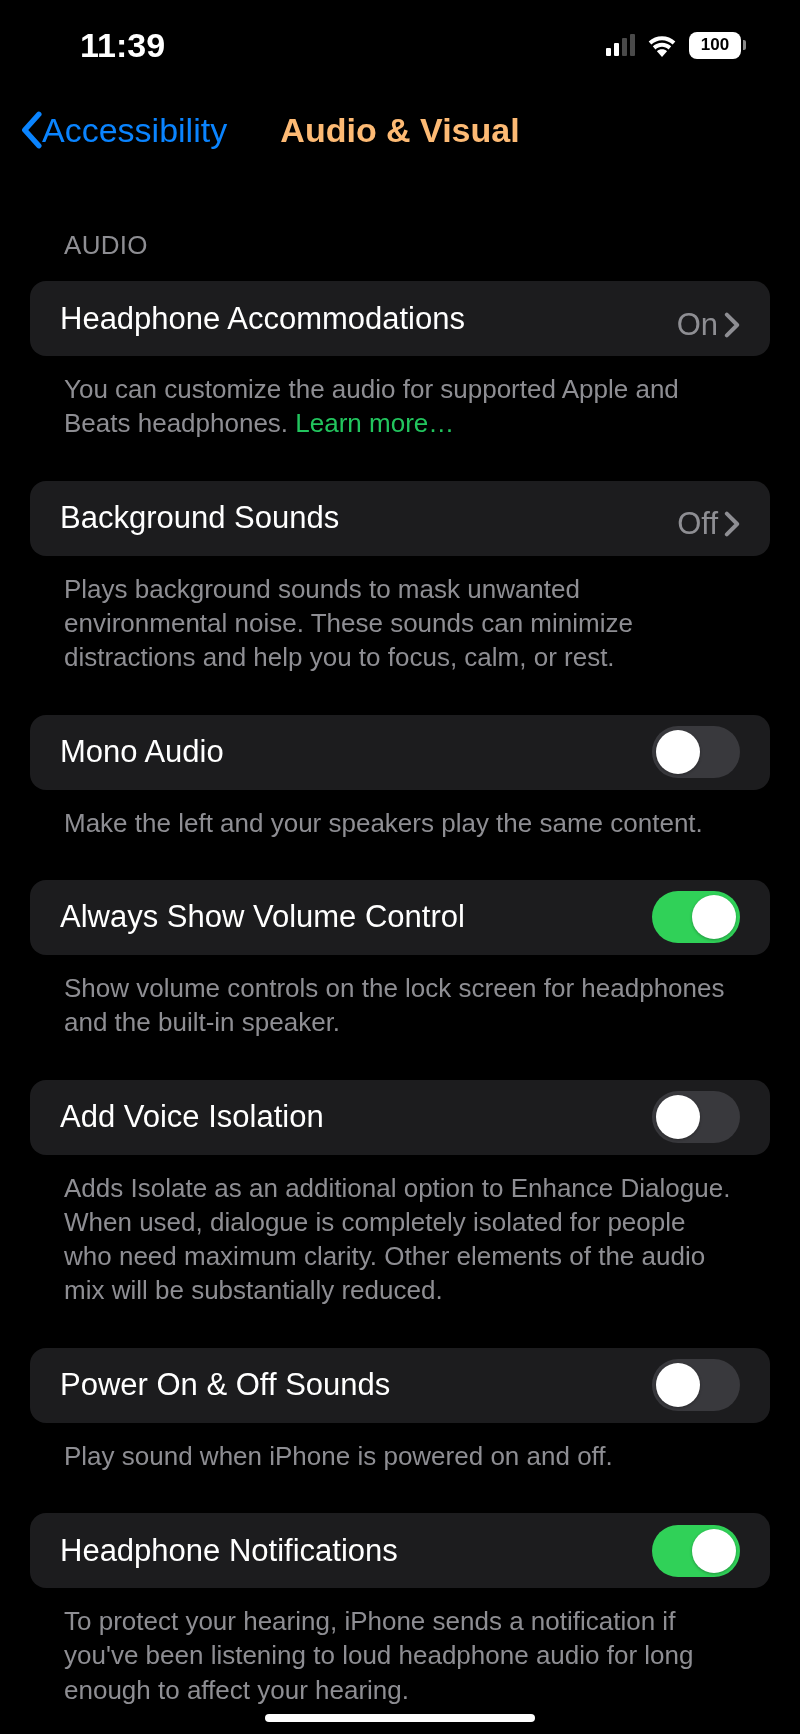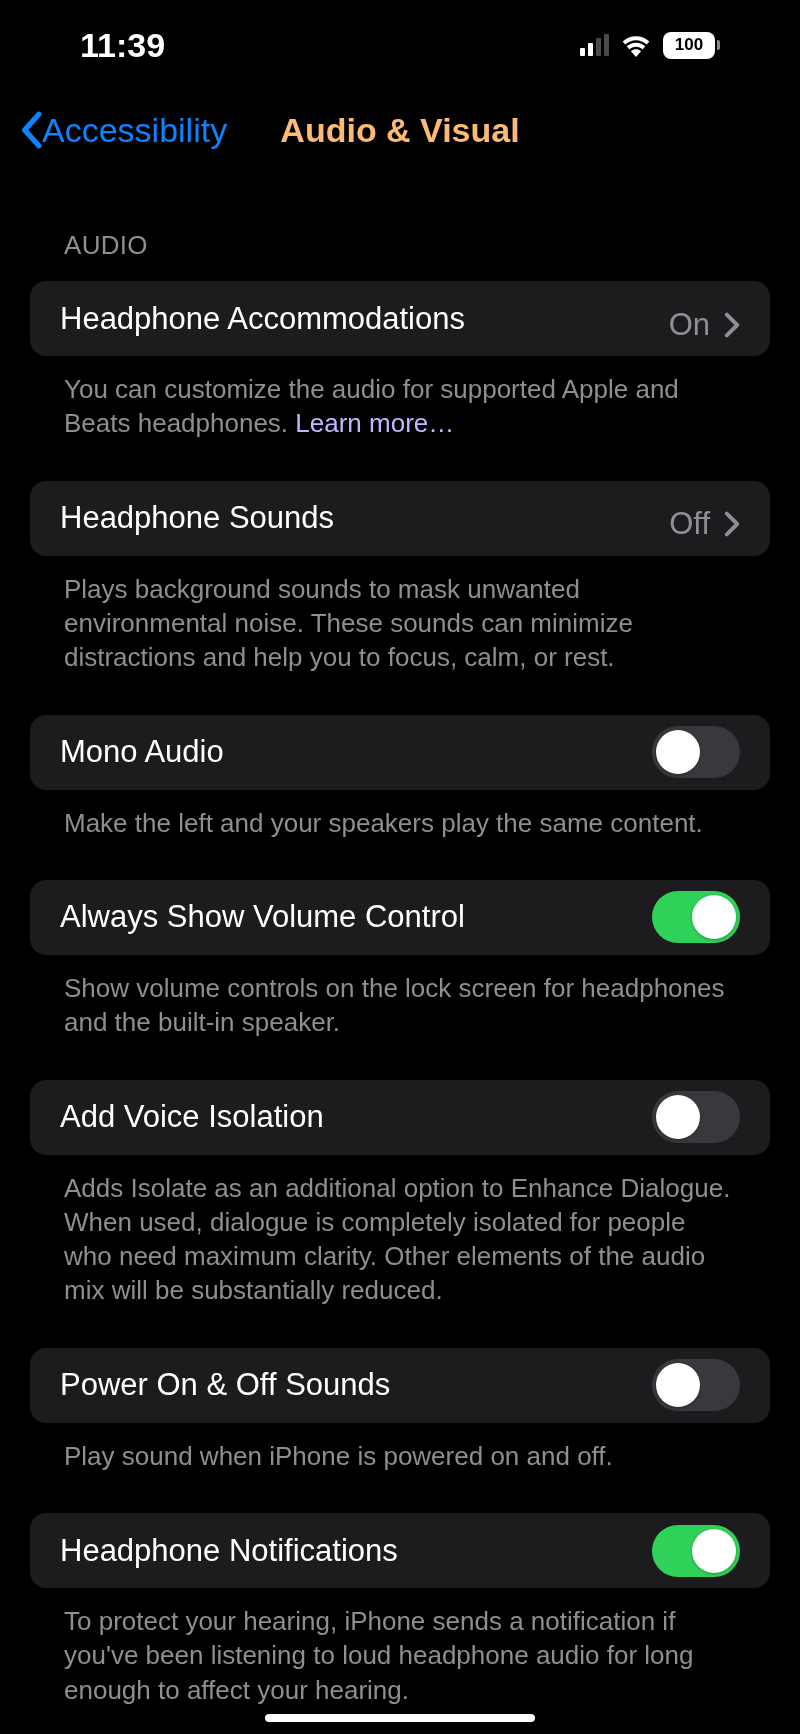--- a/index.html
+++ b/index.html
@@ -11,21 +11,21 @@
     font-family: -apple-system, "SF Pro Text", "Helvetica Neue", Arial, sans-serif;
     overflow: hidden;
     position: relative;
   }
   
   .status-bar {
     height: 90px;
     display: flex;
     justify-content: space-between;
     align-items: center;
-    padding: 0 80px 0 80px;
+    padding: 0 54px 0 80px;
     font-size: 34px;
     font-weight: 600;
   }
   .status-right {
     display: flex;
     align-items: center;
     gap: 10px;
   }
   .signal-bars {
     display: flex;
@@ -107,35 +107,35 @@
     margin-bottom: 16px;
   }
   .cell-label {
     font-size: 31px;
     font-weight: 400;
     color: #fff;
   }
   .cell-right {
     display: flex;
     align-items: center;
-    gap: 14px;
+    gap: 6px;
     margin-top: 12px;
   }
   .cell-value {
     font-size: 31px;
     color: #8e8e93;
   }
   .chevron-right svg { display:block; }
   .footer-text {
     font-size: 26px;
     line-height: 1.32;
     color: #8e8e93;
     padding: 0 34px 40px 34px;
   }
-  .footer-text .link { color: #c4b5fd; }
+  .footer-text .link { color: #22c55e; }
   
   .switch {
     width: 88px;
     height: 52px;
     border-radius: 30px;
     position: relative;
     flex-shrink: 0;
   }
   .switch.off { background: #39393d; }
   .switch.on  { background: #30d158; }
@@ -215,21 +215,21 @@
           <path d="M2 2 L10 10 L2 18" stroke="#8e8e93" stroke-width="3" stroke-linecap="round" stroke-linejoin="round"></path>
         </svg>
       </span>
     </div>
   </div>
   <div class="footer-text">
     <span>You can customize the audio for supported Apple and Beats headphones. </span><span class="link">Learn more…</span>
   </div>
 
   <div class="cell">
-    <div class="cell-label">Headphone Sounds</div>
+    <div class="cell-label">Background Sounds</div>
     <div class="cell-right">
       <div class="cell-value">Off</div>
       <span class="chevron-right">
         <svg width="16" height="26" viewBox="0 0 12 20" fill="none">
           <path d="M2 2 L10 10 L2 18" stroke="#8e8e93" stroke-width="3" stroke-linecap="round" stroke-linejoin="round"></path>
         </svg>
       </span>
     </div>
   </div>
   <div class="footer-text">Plays background sounds to mask unwanted environmental noise. These sounds can minimize distractions and help you to focus, calm, or rest.</div>

